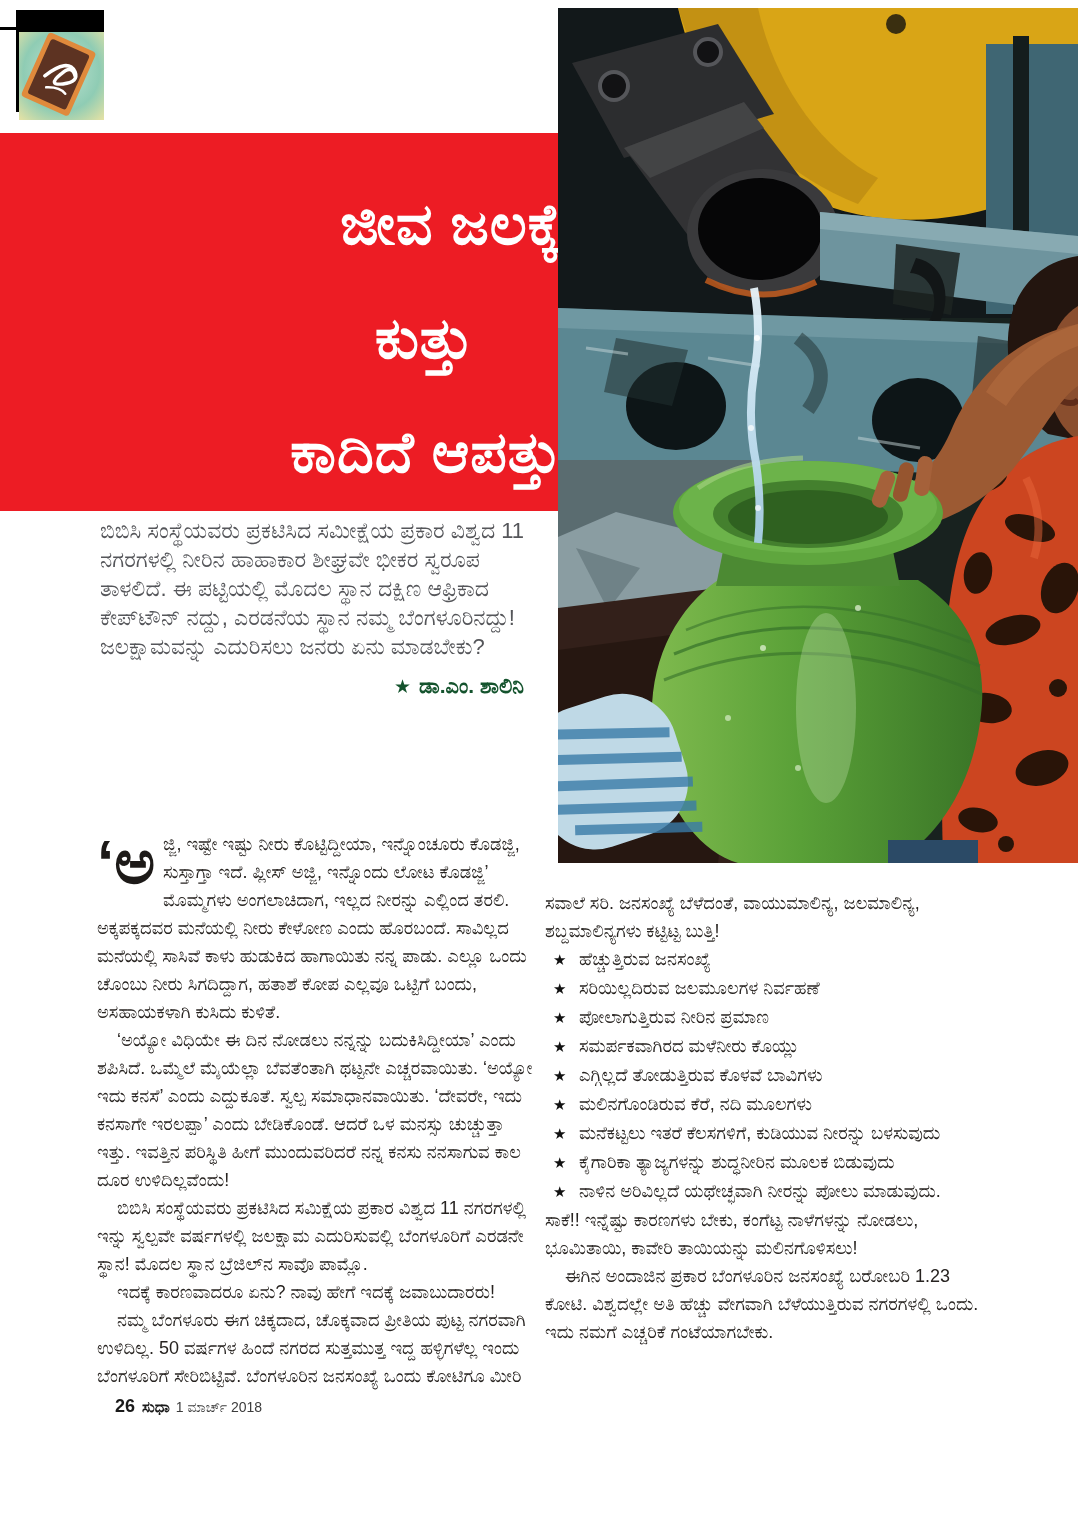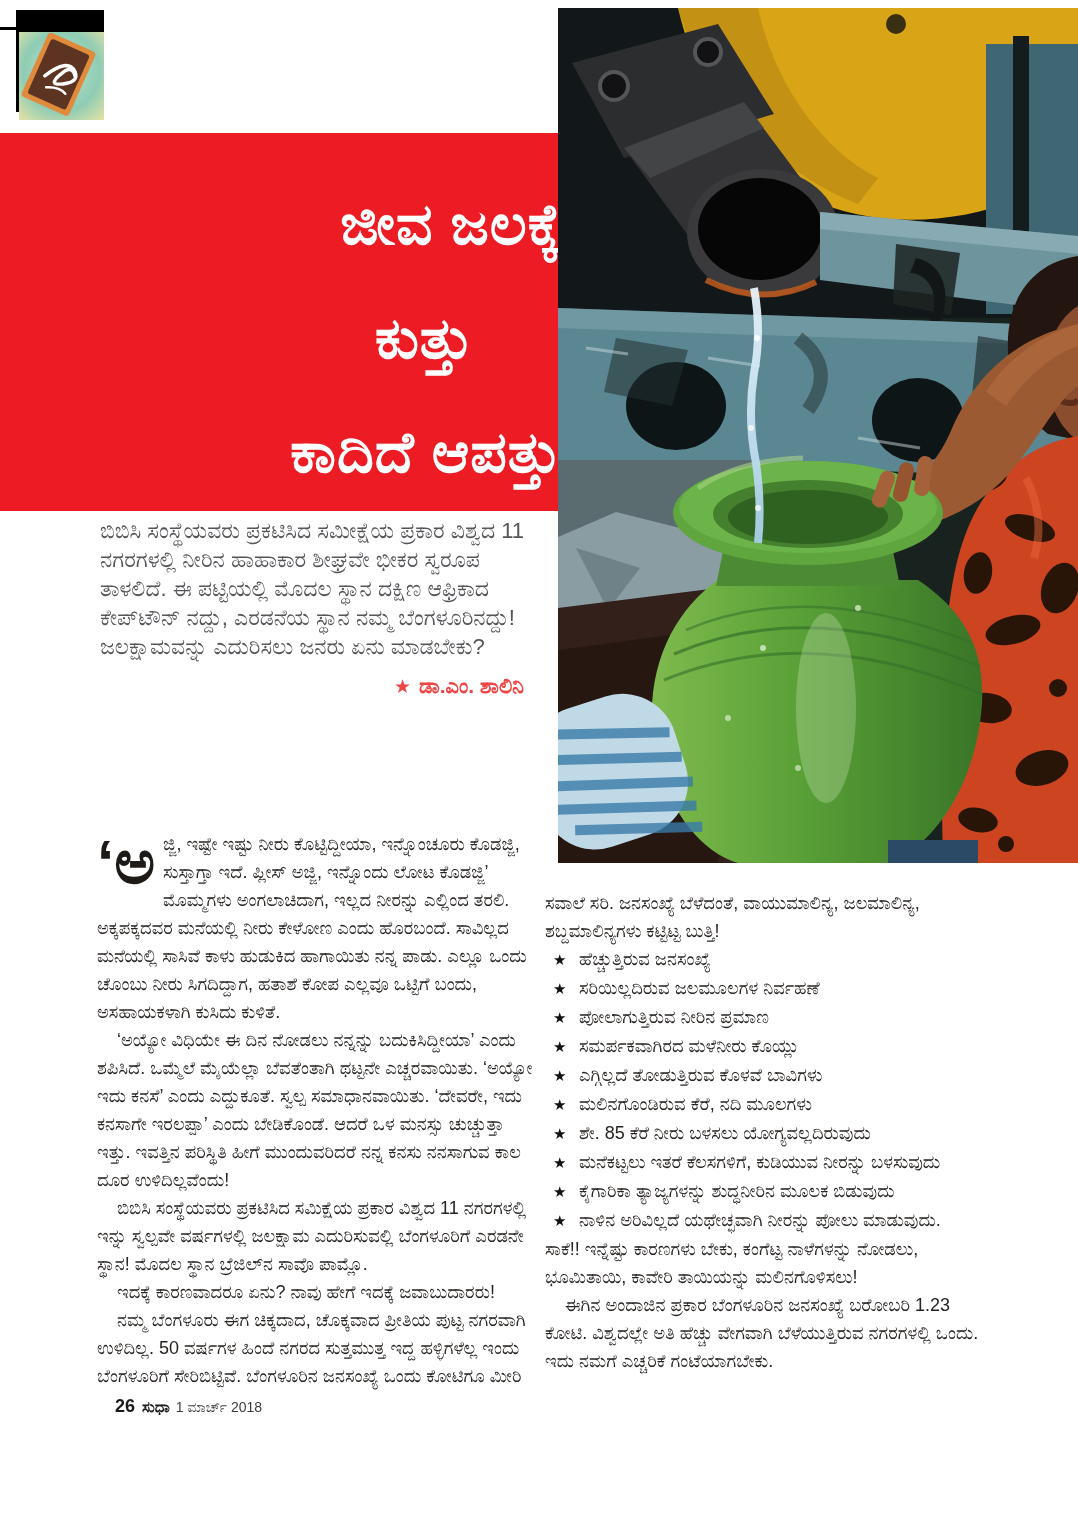--- a/index.html
+++ b/index.html
@@ -24,21 +24,21 @@
   .banner .hline:nth-child(2){padding-right:88px;padding-left:40px;}
   
   .photo{position:absolute;left:558px;top:8px;width:520px;height:855px;overflow:hidden;}
   .photo svg{display:block;width:100%;height:100%;}
   
   .standfirst{
     position:absolute;left:100px;top:516px;width:438px;
     color:#55565a;font-size:22px;line-height:29px;
   }
   .byline{
-    margin-top:10px;text-align:right;color:#ef4444;font-weight:bold;
+    margin-top:10px;text-align:right;color:#14532d;font-weight:bold;
     font-size:21px;padding-right:14px;
   }
   .byline .star{font-size:19px;margin-right:8px;}
   
   .col{
     position:absolute;color:#272320;font-size:18px;line-height:28px;
     text-align:left;overflow:hidden;
   }
   .col-left{left:97px;top:830px;width:438px;height:562px;}
   .col-right{left:545px;top:889px;width:448px;height:505px;}
@@ -216,21 +216,20 @@
 
   <div class="col col-right">
     <p>ಸವಾಲೆ ಸರಿ. ಜನಸಂಖ್ಯೆ ಬೆಳೆದಂತೆ, ವಾಯುಮಾಲಿನ್ಯ, ಜಲಮಾಲಿನ್ಯ, ಶಬ್ದಮಾಲಿನ್ಯಗಳು ಕಟ್ಟಿಟ್ಟ ಬುತ್ತಿ!</p>
     <ul class="starlist">
       <li><span class="star">★</span><span>ಹೆಚ್ಚುತ್ತಿರುವ ಜನಸಂಖ್ಯೆ</span></li>
       <li><span class="star">★</span><span>ಸರಿಯಿಲ್ಲದಿರುವ ಜಲಮೂಲಗಳ ನಿರ್ವಹಣೆ</span></li>
       <li><span class="star">★</span><span>ಪೋಲಾಗುತ್ತಿರುವ ನೀರಿನ ಪ್ರಮಾಣ</span></li>
       <li><span class="star">★</span><span>ಸಮರ್ಪಕವಾಗಿರದ ಮಳೆನೀರು ಕೊಯ್ಲು</span></li>
       <li><span class="star">★</span><span>ಎಗ್ಗಿಲ್ಲದೆ ತೋಡುತ್ತಿರುವ ಕೊಳವೆ ಬಾವಿಗಳು</span></li>
       <li><span class="star">★</span><span>ಮಲಿನಗೊಂಡಿರುವ ಕೆರೆ, ನದಿ ಮೂಲಗಳು</span></li>
-      <li><span class="star">★</span><span>ಶೇ. 85 ಕೆರೆ ನೀರು ಬಳಸಲು ಯೋಗ್ಯವಲ್ಲದಿರುವುದು</span></li>
       <li><span class="star">★</span><span>ಮನೆಕಟ್ಟಲು ಇತರೆ ಕೆಲಸಗಳಿಗೆ, ಕುಡಿಯುವ ನೀರನ್ನು ಬಳಸುವುದು</span></li>
       <li><span class="star">★</span><span>ಕೈಗಾರಿಕಾ ತ್ಯಾಜ್ಯಗಳನ್ನು ಶುದ್ಧನೀರಿನ ಮೂಲಕ ಬಿಡುವುದು</span></li>
       <li><span class="star">★</span><span>ನಾಳಿನ ಅರಿವಿಲ್ಲದೆ ಯಥೇಚ್ಛವಾಗಿ ನೀರನ್ನು ಪೋಲು ಮಾಡುವುದು.</span></li>
     </ul>
     <p>ಸಾಕೆ!! ಇನ್ನೆಷ್ಟು ಕಾರಣಗಳು ಬೇಕು, ಕಂಗೆಟ್ಟ ನಾಳೆಗಳನ್ನು ನೋಡಲು, ಭೂಮಿತಾಯಿ, ಕಾವೇರಿ ತಾಯಿಯನ್ನು ಮಲಿನಗೊಳಿಸಲು!</p>
     <p class="ind">ಈಗಿನ ಅಂದಾಜಿನ ಪ್ರಕಾರ ಬೆಂಗಳೂರಿನ ಜನಸಂಖ್ಯೆ ಬರೋಬರಿ 1.23 ಕೋಟಿ. ವಿಶ್ವದಲ್ಲೇ ಅತಿ ಹೆಚ್ಚು ವೇಗವಾಗಿ ಬೆಳೆಯುತ್ತಿರುವ ನಗರಗಳಲ್ಲಿ ಒಂದು. ಇದು ನಮಗೆ ಎಚ್ಚರಿಕೆ ಗಂಟೆಯಾಗಬೇಕು.</p>
   </div>
 
   <div class="footer">
     <span class="pgnum">26</span><span class="mag">ಸುಧಾ</span><span class="date">1 ಮಾರ್ಚ್ 2018</span>

